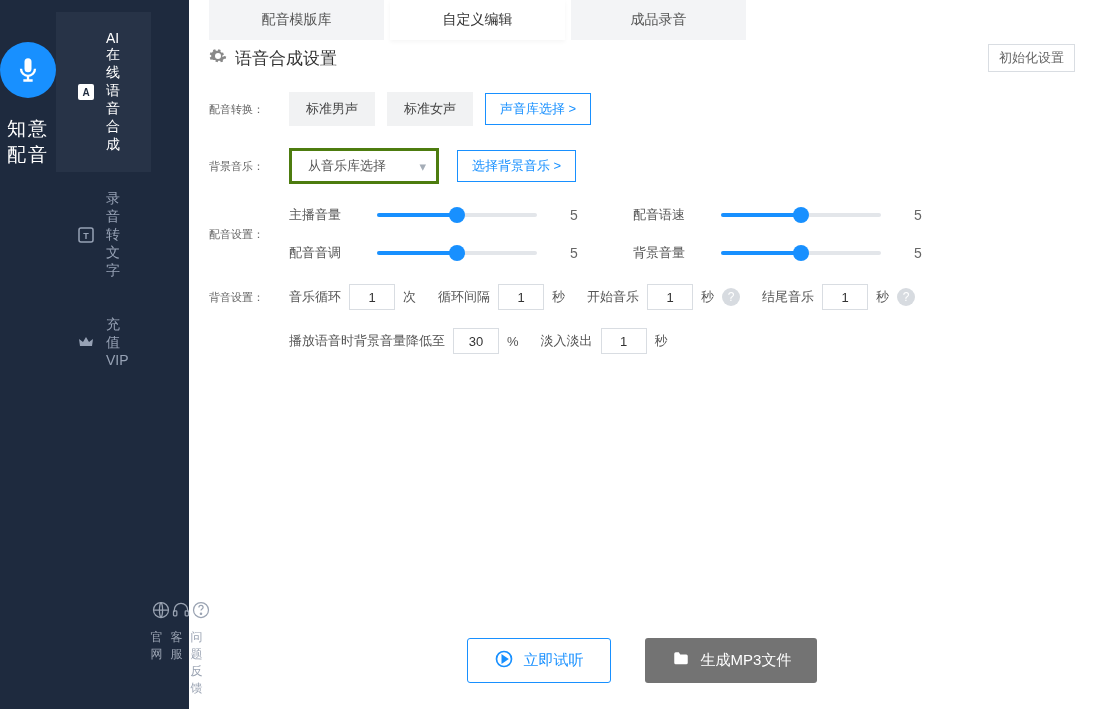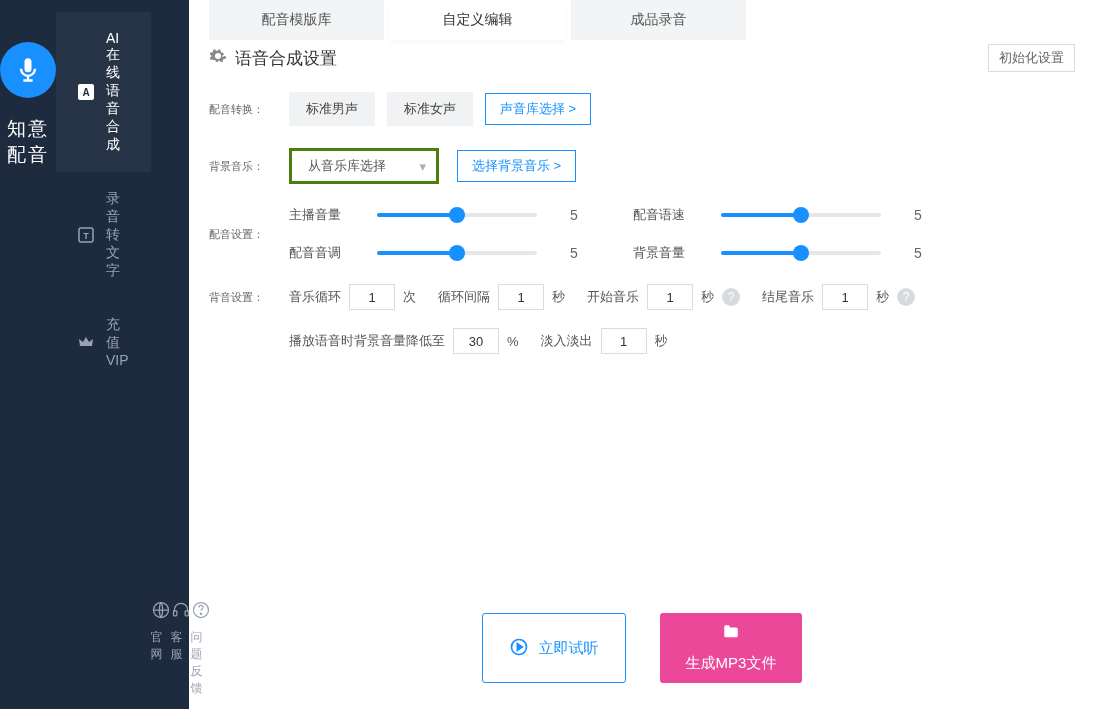--- a/index.html
+++ b/index.html
@@ -48,21 +48,21 @@
   .slider-val { width:18px; text-align:center; color:#666; font-size:14px;}
 
   .bg-grid { display:flex; flex-wrap:wrap; align-items:center; gap: 14px 22px;}
   .field { display:flex; align-items:center; gap:8px; font-size:13px; color:#555;}
   .num-input { width:46px; height:26px; border:1px solid #d9dde2; text-align:center; font-size:13px; color:#333; outline:none;}
   .qmark { width:18px; height:18px; border-radius:50%; background:#d7dbe0; color:#fff; font-size:12px; display:inline-flex; align-items:center; justify-content:center; cursor:help;}
   
   .action-bar { margin-top:auto; display:flex; justify-content:center; gap:34px; padding: 26px 0;}
   .btn { display:inline-flex; align-items:center; gap:10px; font-size:15px; padding:10px 26px; border-radius:3px; cursor:pointer; border:none;}
   .btn-outline { border:1.5px solid #1890ff; color:#1890ff; background:#fff;}
-  .btn-solid { background:#ec4899; color:#fff;flex-direction:column;}
+  .btn-solid { background:#737373; color:#fff;}
 
   .row.bg2 { margin-top:-4px;}
   .bg2 .row-label { visibility:hidden;}
 </style>
 </head>
 <body>
 
 <div class="sidebar">
   <div class="logo-wrap">
     <div class="logo-icon">

